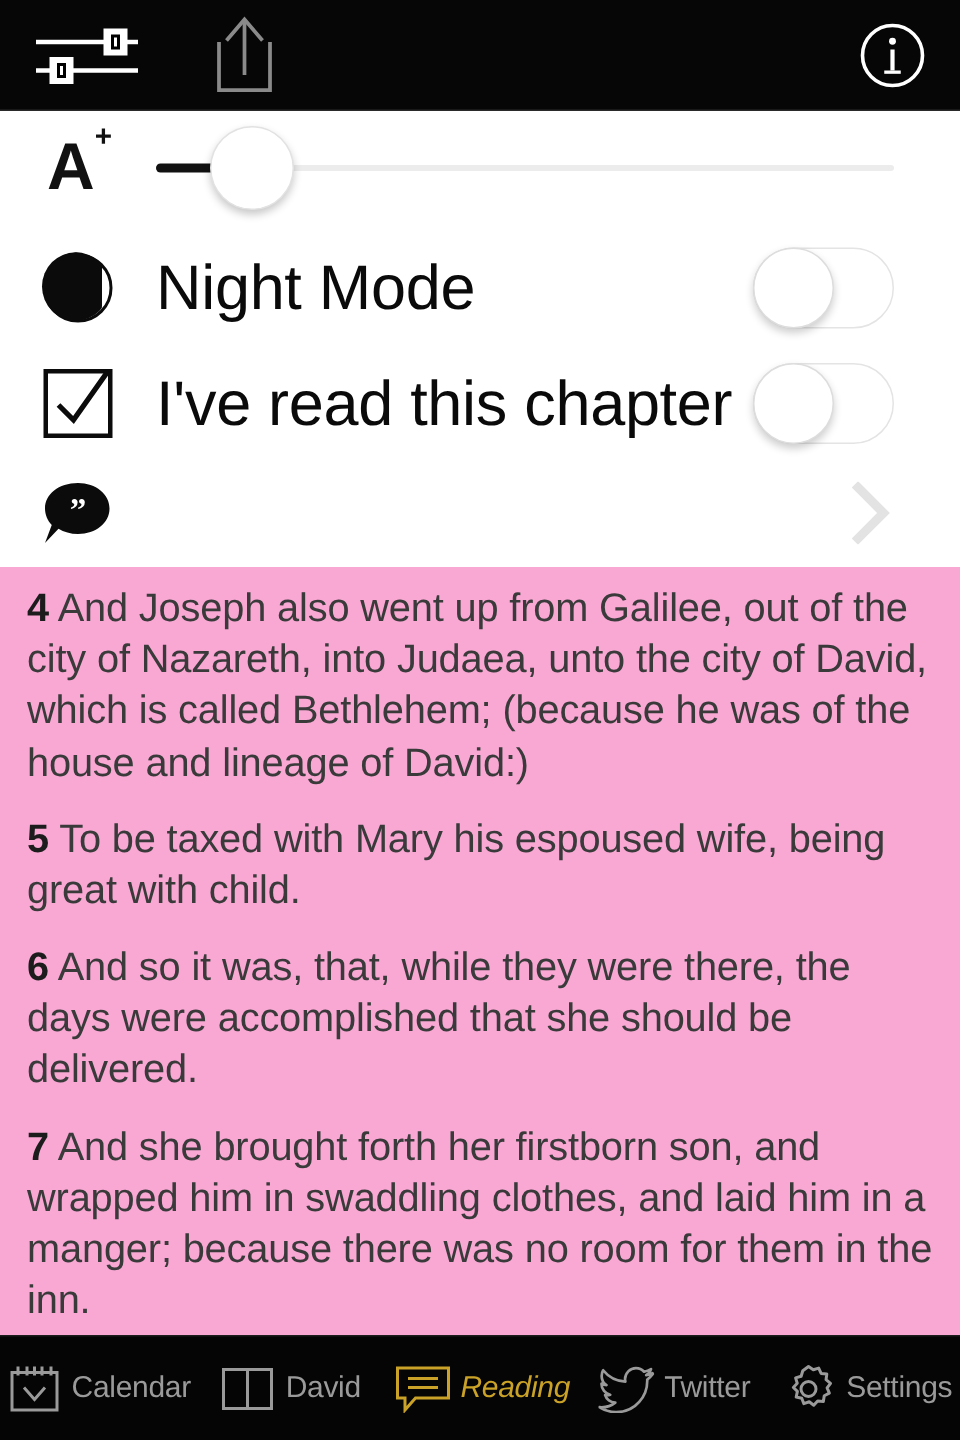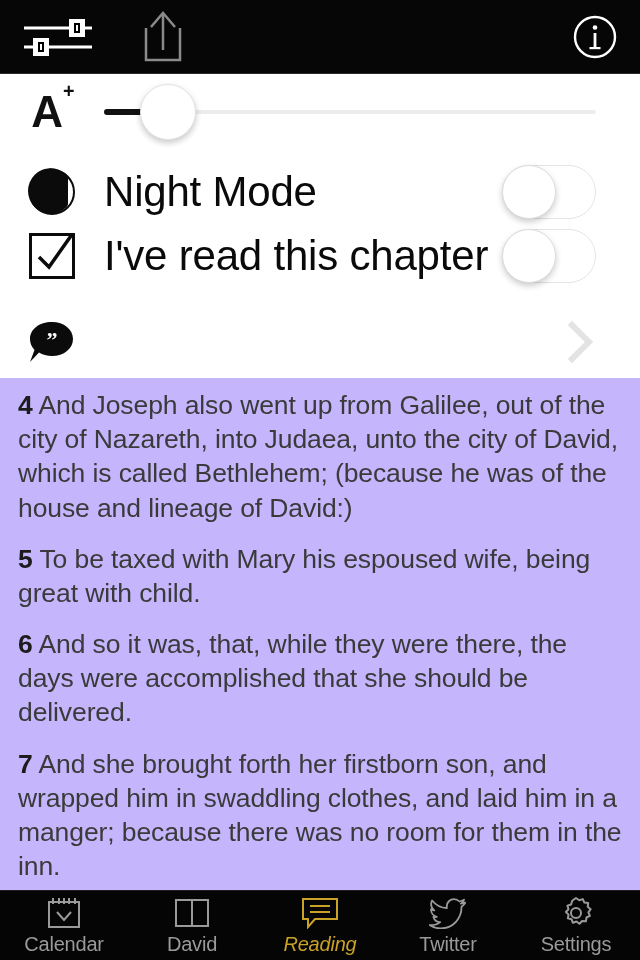--- a/index.html
+++ b/index.html
@@ -87,21 +87,21 @@
     position: absolute; left: 36px; top: 10px;
     width: 56px; height: 56px; border-radius: 50%;
     background: #fff;
     border: 1px solid #e2e2e2;
     box-shadow: 0 3px 6px rgba(0,0,0,0.22);
     cursor: pointer;
   }
 
   
   .row-night  { top: 80px;  height: 76px; }
-  .row-read   { top: 144px; height: 76px; }
+  .row-read   { top: 157px; height: 76px; }
   .row-review { top: 232px; height: 72px; }
 
   .toggle {
     position: absolute; right: 44px; top: 50%;
     transform: translateY(-50%);
     width: 94px; height: 54px; border-radius: 27px;
     background: #fff; border: 1.5px solid #e4e4e4;
     cursor: pointer;
   }
   .toggle .knob {
@@ -143,21 +143,21 @@
     border: 3.5px solid #0b0b0b;
   }
 
   
   .quote { position: relative; width: 48px; height: 44px; }
 
   
   .reading {
     position: absolute; top: 378px; left: 0;
     width: 640px; height: 512px;
-    background: #c4b5fd;
+    background: #f9a8d4;
     padding: 10px 18px 0 18px;
     overflow: hidden;
   }
   .verse {
     font-size: 26.5px;
     line-height: 1.29;
     color: #3a3a3a;
     margin-bottom: 17px;
     letter-spacing: -0.1px;
   }
@@ -169,21 +169,21 @@
   
   .tabbar {
     position: absolute; bottom: 0; left: 0;
     width: 640px; height: 70px;
     background: #050505;
     display: flex;
     border-top: 1px solid #1d1d1d;
   }
   .tab {
     flex: 1;
-    display: flex; flex-direction: column;
+    display: flex; flex-direction: row;
     align-items: center; justify-content: center;
     gap: 3px;
     cursor: pointer;
     color: #8c8c8c;
   }
   .tab.active { color: #c9a227; }
   .tab-icon {
     height: 34px; width: 44px;
     display: flex; align-items: center; justify-content: center;
   }

